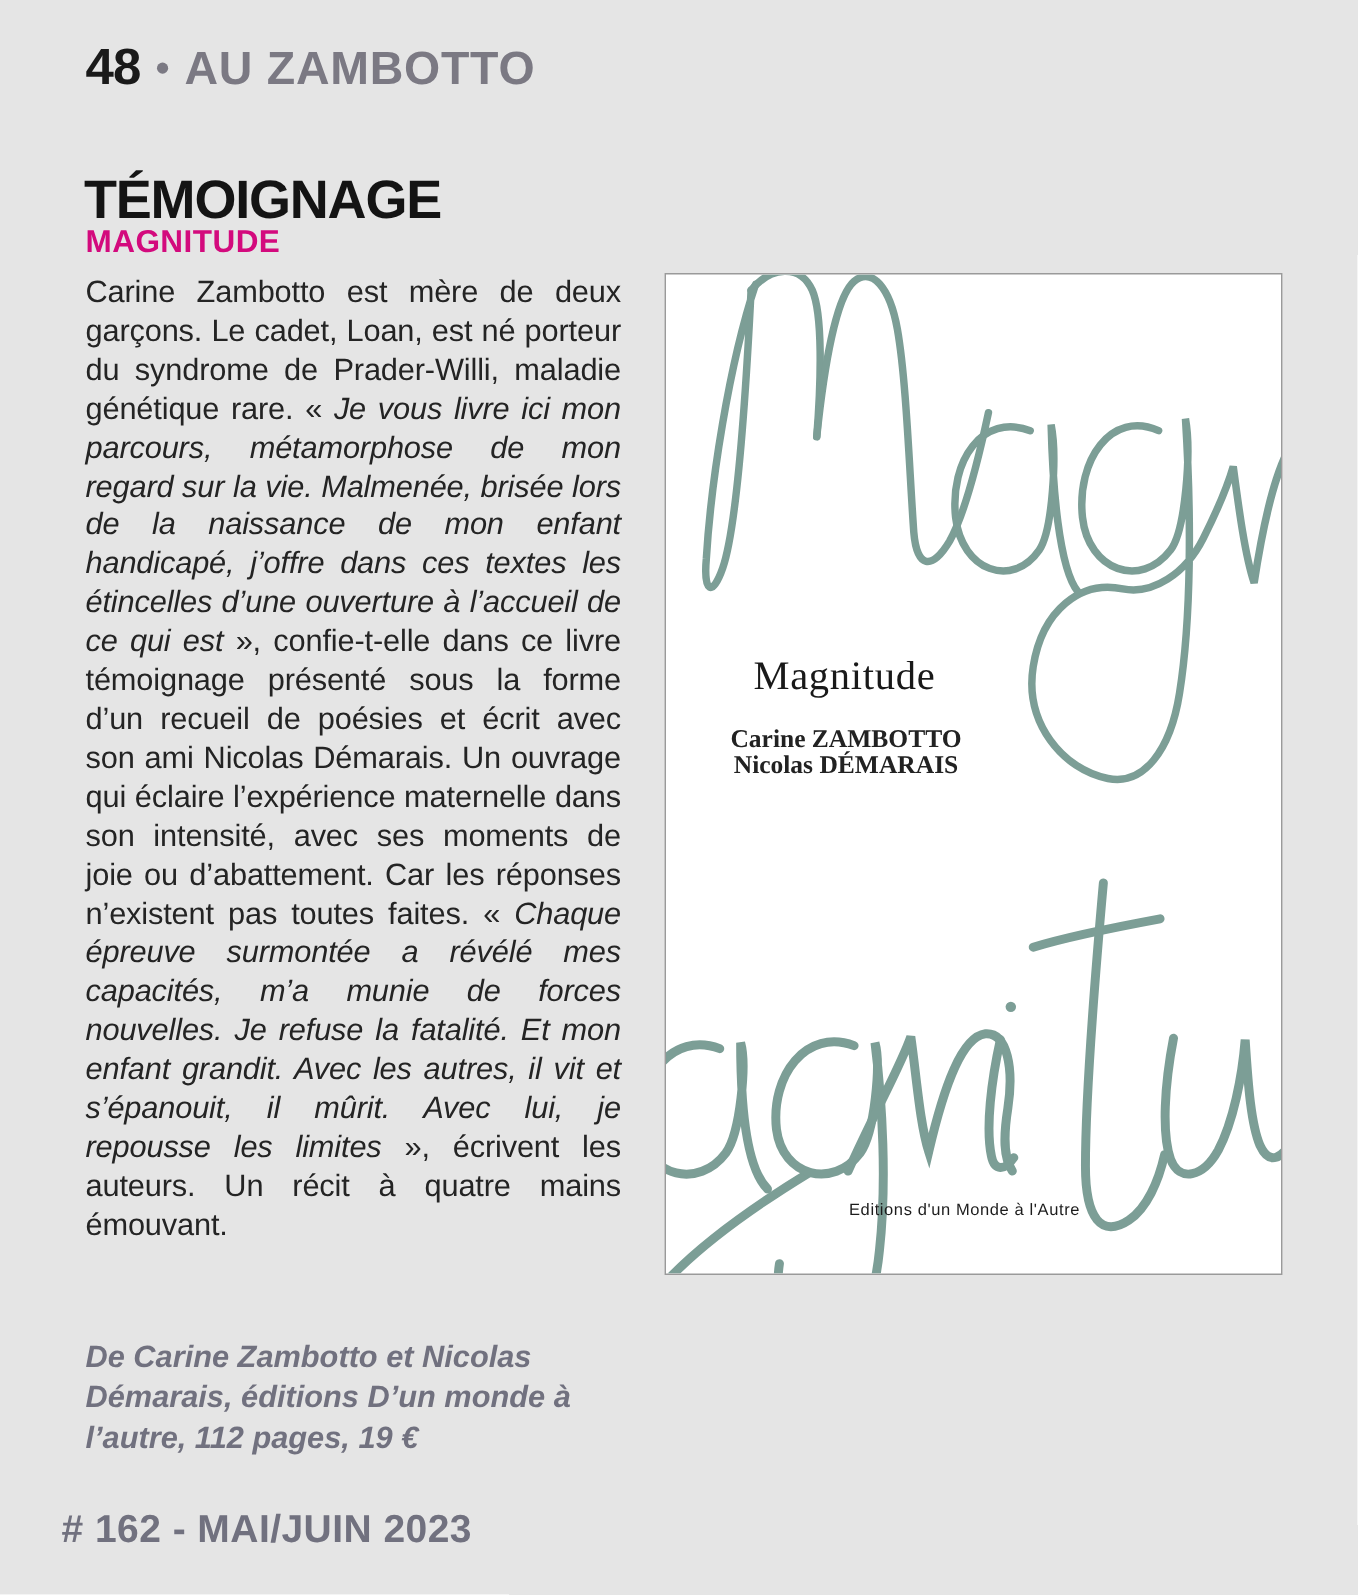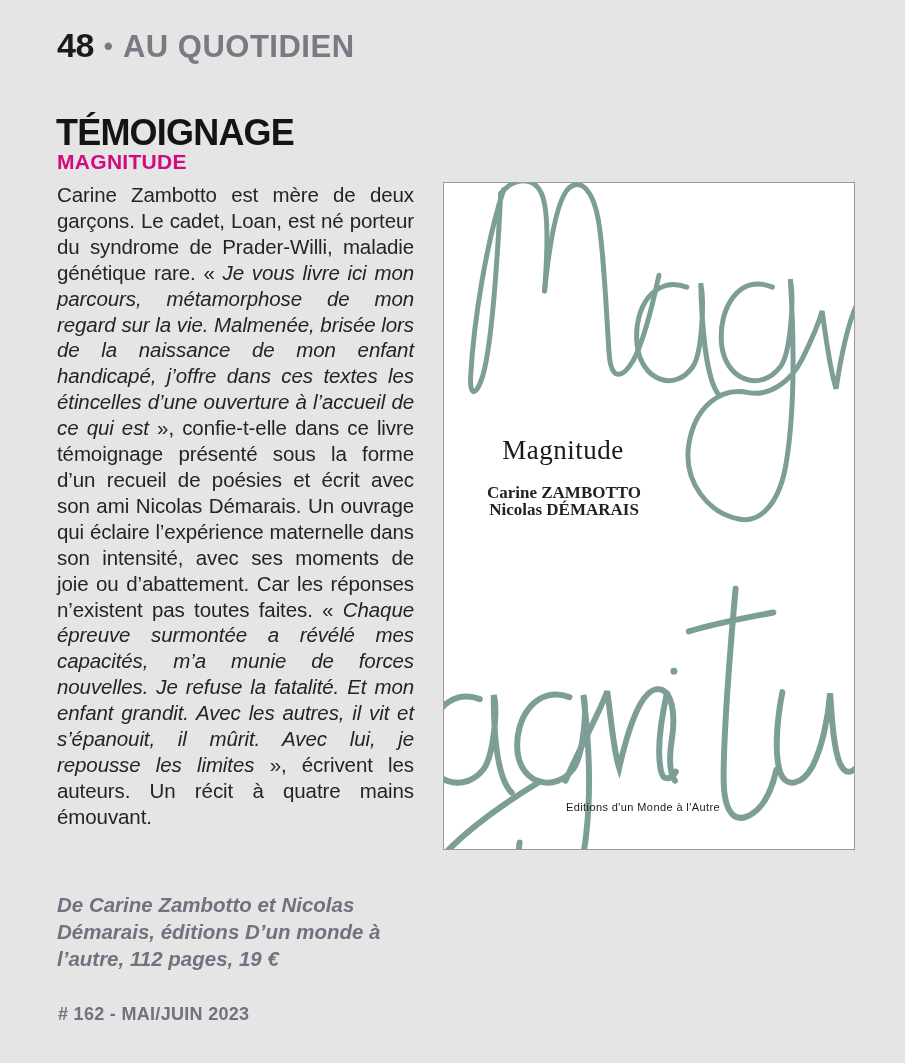--- a/index.html
+++ b/index.html
@@ -53,22 +53,22 @@
   .body-text .italic{font-style:italic;}
   .body-text .normal{font-style:normal;}
   
   .credit{
     position:absolute;left:57px;top:891px;width:340px;
     font-size:20.5px;line-height:27px;font-weight:600;font-style:italic;
     color:var(--muted_purple);
   }
   
   .issue-footer{
-    position:absolute;left:58px;top:1004px;
-    font-size:18px;font-weight:700;color:var(--muted_purple);letter-spacing:0.3px;
+    position:absolute;left:41px;top:1004px;
+    font-size:26px;font-weight:700;color:var(--muted_purple);letter-spacing:0.3px;
   }
   
   .book-cover{
     position:absolute;left:443px;top:182px;width:412px;height:668px;
     background:#ffffff;
     border:1px solid #9a9a9a;
     overflow:hidden;
   }
   .script-svg{
     position:absolute;left:0;top:0;width:100%;height:100%;
@@ -101,21 +101,21 @@
   }
 </style>
 </head>
 <body>
 
 <div class="page">
 
   <div class="masthead">
     <span class="page-number">48</span>
     <span class="bullet-sep">•</span>
-    <span class="section-title">AU QUOTIDIEN</span>
+    <span class="section-title">AU ZAMBOTTO</span>
   </div>
 
   <h1 class="kicker">TÉMOIGNAGE</h1>
   <h2 class="article-title">MAGNITUDE</h2>
 
   <p class="body-text" lang="fr"><span class="normal">Carine Zambotto est mère de deux garçons. Le cadet, Loan, est né porteur du syndrome de Prader-Willi, maladie génétique rare. « </span><span class="italic">Je vous livre ici mon parcours, métamorphose de mon regard sur la vie. Malmenée, brisée lors de la naissance de mon enfant handicapé, j’offre dans ces textes les étincelles d’une ouverture à l’accueil de ce qui est</span><span class="normal"> », confie-t-elle dans ce livre témoignage présenté sous la forme d’un recueil de poésies et écrit avec son ami Nicolas Démarais. Un ouvrage qui éclaire l’expérience maternelle dans son intensité, avec ses moments de joie ou d’abattement. Car les réponses n’existent pas toutes faites. « </span><span class="italic">Chaque épreuve surmontée a révélé mes capacités, m’a munie de forces nouvelles. Je refuse la fatalité. Et mon enfant grandit. Avec les autres, il vit et s’épanouit, il mûrit. Avec lui, je repousse les limites</span><span class="normal"> », écrivent les auteurs. Un récit à quatre mains émouvant.</span></p>
 
   <p class="credit">De Carine Zambotto et Nicolas Démarais, éditions D’un monde à l’autre, 112 pages, 19 €</p>
 
   <p class="issue-footer"># 162 - MAI/JUIN 2023</p>

